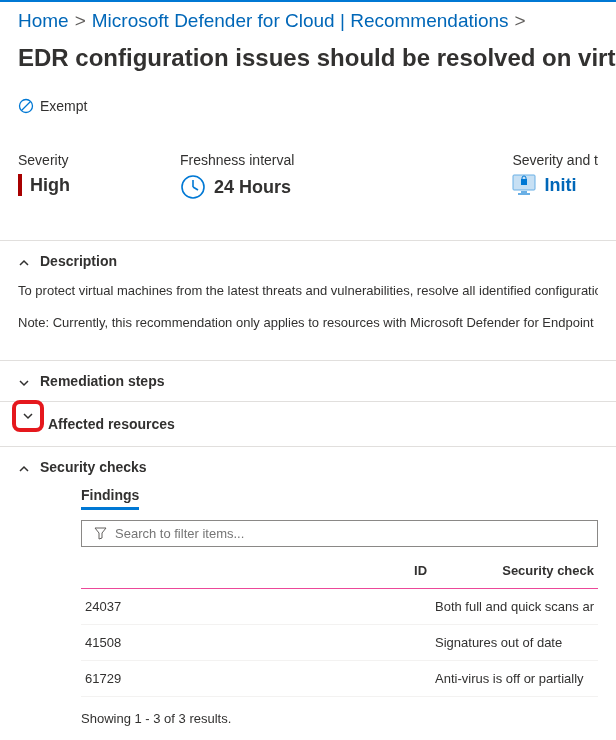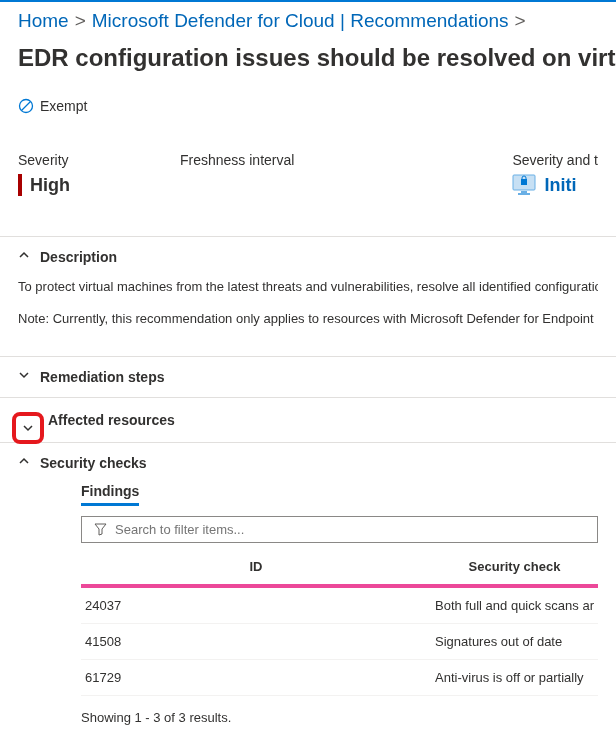--- a/index.html
+++ b/index.html
@@ -14,33 +14,33 @@
     .tool-btn svg { width: 16px; height: 16px; }
     .info-row { display: flex; padding: 24px 18px 40px; }
     .info-block { margin-right: 110px; }
     .info-block:last-child { margin-right: 0; margin-left: auto; }
     .info-label { font-size: 14px; color: #323130; margin-bottom: 6px; }
     .info-value { display: flex; align-items: center; gap: 8px; font-size: 18px; font-weight: 600; }
     .sev-bar { width: 4px; height: 22px; background: #a80000; display: inline-block; }
     .clock { width: 26px; height: 26px; }
     .initi { color: #0067b8; font-weight: 600; }
     .section { border-top: 1px solid #e1dfdd; }
-    .section-head { display: flex; align-items: flex-start; gap: 10px; padding: 12px 18px; cursor: pointer; font-weight: 600; font-size: 14px; }
+    .section-head { display: flex; align-items: flex-end; gap: 10px; padding: 12px 18px; cursor: pointer; font-weight: 600; font-size: 14px; }
     .chev { width: 12px; height: 12px; flex-shrink: 0; }
     .section-body { padding: 0 18px 16px; font-size: 13px; line-height: 1.5; }
     .section-body p { margin-bottom: 12px; white-space: nowrap; overflow: hidden; }
     .highlight-box { border: 4px solid #e5181d; border-radius: 8px; position: absolute; left: 12px; width: 32px; height: 32px; display: flex; align-items: center; justify-content: center; }
     .affected-row { position: relative; }
     .affected-row .section-head { padding-left: 48px; }
     .findings-area { padding: 0 18px 10px 44px; margin-left: 37px; }
     .sub-tab { font-weight: 600; font-size: 14px; border-bottom: 3px solid #0078d4; display: inline-block; padding-bottom: 4px; margin-bottom: 10px; }
     .search-box { border: 1px solid #8a8886; padding: 5px 12px; display: flex; gap: 8px; align-items: center; width: 100%; margin-bottom: 6px; }
     .search-box input { border: none; outline: none; font-size: 13px; flex: 1; color: #605e5c; }
     table { width: 100%; border-collapse: collapse; font-size: 13px; }
-    th { text-align: center; font-weight: 600; padding: 10px 4px; border-bottom: 4px solid #ec4899; }
+    th { text-align: right; font-weight: 600; padding: 10px 4px; border-bottom: 1px solid #ec4899; }
     td { padding: 10px 4px; border-bottom: 1px solid #f3f2f1; white-space: nowrap; overflow: hidden; }
     .col-id { width: 430px; }
     .result-count { padding: 14px 0 4px; font-size: 13px; }
     .monitor-icon { width: 24px; height: 22px; }
   </style>
 </head>
 <body class="top-border">
 
 <div class="breadcrumb">
   <a>Home</a>
@@ -64,20 +64,28 @@
 <div class="info-row">
   <div class="info-block">
     <div class="info-label">Severity</div>
     <div class="info-value">
       <span class="sev-bar"></span>
       <span>High</span>
     </div>
   </div>
   <div class="info-block">
     <div class="info-label">Freshness interval</div>
+    <div class="info-value">
+      <svg class="clock" viewBox="0 0 26 26">
+          <circle cx="13" cy="13" r="11" fill="none" stroke="#0078d4" stroke-width="1.6"></circle>
+          <line x1="13" y1="13" x2="13" y2="6" stroke="#0078d4" stroke-width="1.6"></line>
+          <line x1="13" y1="13" x2="18" y2="16" stroke="#0078d4" stroke-width="1.6"></line>
+        </svg>
+      <span>24 Hours</span>
+    </div>
   </div>
   <div class="info-block">
     <div class="info-label">Severity and t</div>
     <div class="info-value">
       <svg class="monitor-icon" viewBox="0 0 24 22">
           <rect x="1" y="1" width="22" height="15" rx="1" fill="#c7e0f4" stroke="#69afe5"></rect>
           <rect x="9" y="17" width="6" height="2" fill="#69afe5"></rect>
           <rect x="6" y="19" width="12" height="2" fill="#69afe5"></rect>
           <rect x="9" y="5" width="6" height="6" fill="#0078d4"></rect>
           <path d="M10 5 v-1 a2 2 0 0 1 4 0 v1" fill="none" stroke="#0078d4" stroke-width="1"></path>

